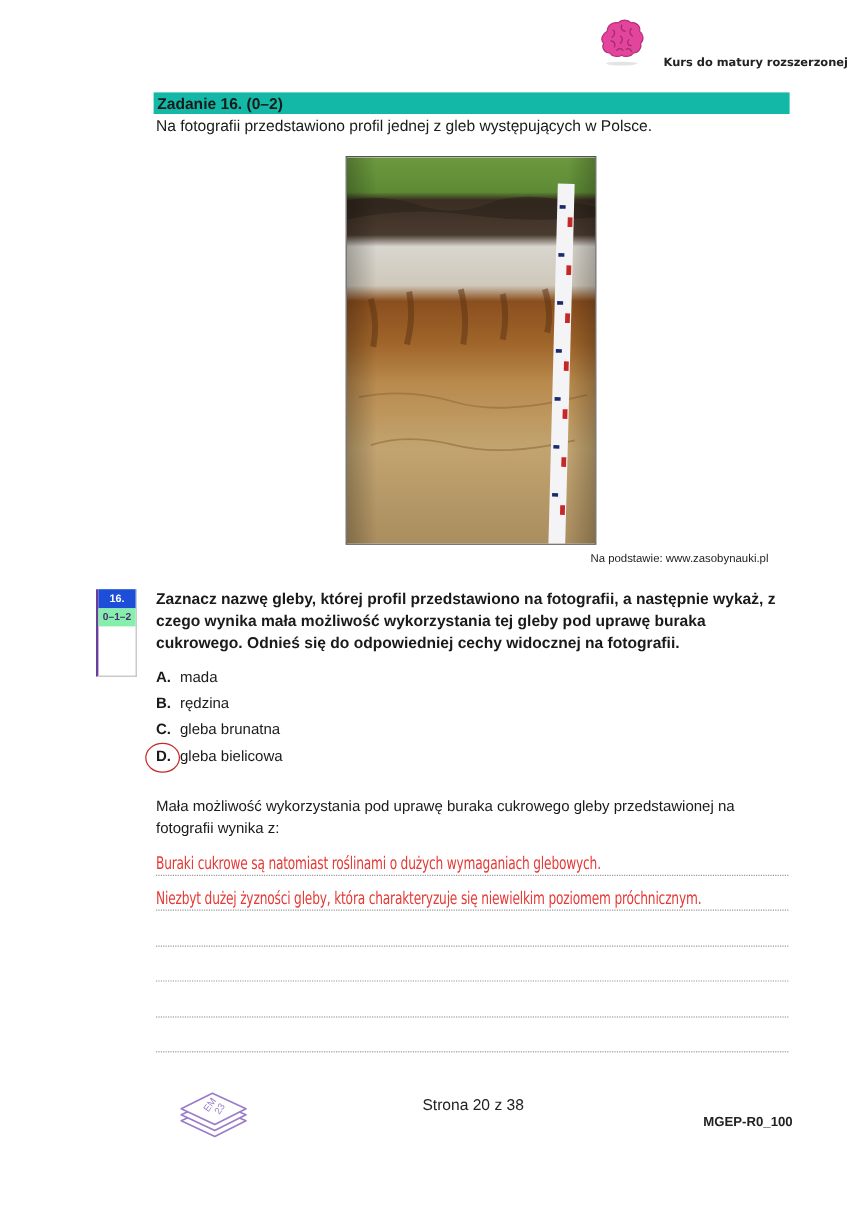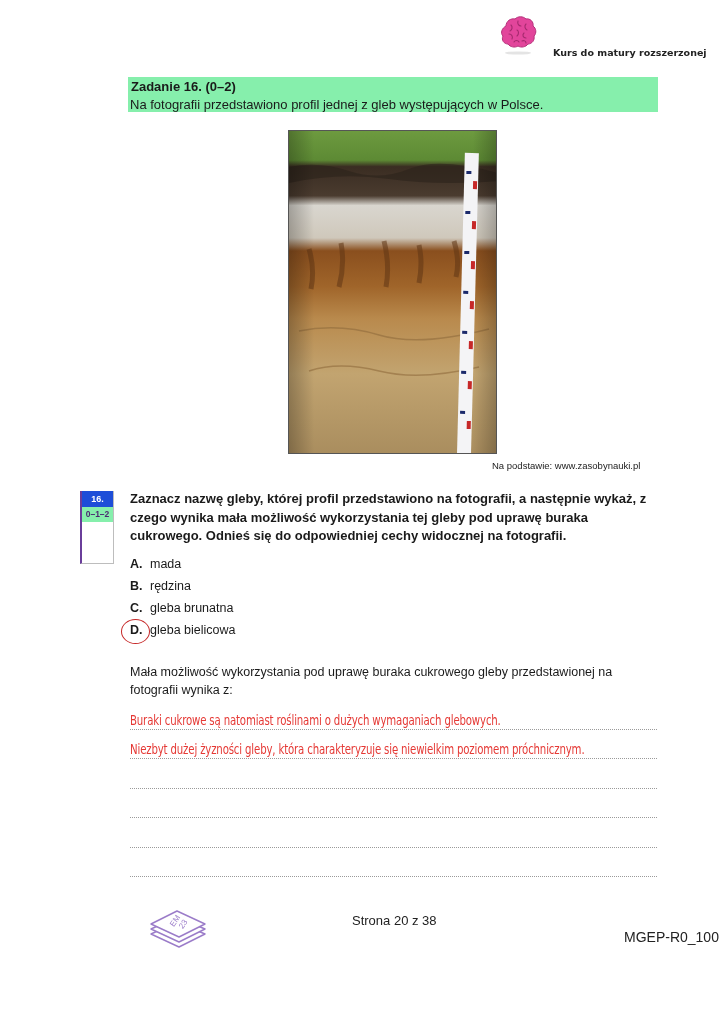--- a/index.html
+++ b/index.html
@@ -6,21 +6,21 @@
   html, body { width: 720px; height: 1013px; background: #ffffff; overflow: hidden; }
   body { position: relative; font-family: "Liberation Sans", sans-serif; color: #1a1a1a; }
 
   
   .brand { position: absolute; left: 496px; top: 12px; width: 220px; height: 44px; }
   .brand-logo { position: absolute; left: 0; top: 0; width: 44px; height: 44px; }
   .brand-title { position: absolute; left: 56px; top: 4px; font-family: "DejaVu Sans", sans-serif; font-weight: bold; font-size: 17px; color: #5a5a5a; letter-spacing: 0.2px; white-space: nowrap; }
   .brand-sub { position: absolute; left: 57px; top: 35px; font-family: "DejaVu Sans", sans-serif; font-weight: bold; font-size: 9.5px; color: #222; white-space: nowrap; }
 
   
-  .task-header { position: absolute; left: 128px; top: 77px; width: 530px; height: 35px; background: #86efac; }
+  .task-header { position: absolute; left: 128px; top: 77px; width: 530px; height: 18px; background: #14b8a6; }
   .task-title { position: absolute; left: 3px; top: 2px; font-weight: bold; font-size: 13px; color: #1a1a1a; }
   .task-intro { position: absolute; left: 130px; top: 97px; font-size: 13px; color: #1a1a1a; white-space: nowrap; }
 
   
   .photo { position: absolute; left: 288px; top: 130px; width: 209px; height: 324px; border: 1px solid #555; overflow: hidden; }
   .photo svg { display: block; }
   .photo-source { position: absolute; left: 492px; top: 460px; font-size: 9.5px; color: #222; white-space: nowrap; }
 
   
   .score-box { position: absolute; left: 80px; top: 491px; width: 34px; height: 73px; border-left: 2px solid #6a3d9a; border-right: 1px solid #bdbdbd; border-bottom: 1px solid #bdbdbd; }
@@ -37,21 +37,21 @@
 
   .prompt { position: absolute; left: 130px; top: 663px; width: 530px; font-size: 12.5px; line-height: 18px; color: #1a1a1a; }
 
   .lines { position: absolute; left: 130px; top: 700px; width: 527px; }
   .line { position: relative; height: 29.5px; border-bottom: 1.5px dotted #9a9a9a; }
   .handwriting { position: absolute; left: 0; bottom: 1px; font-family: "DejaVu Sans", sans-serif; font-stretch: condensed; color: #e53935; font-size: 14.5px; white-space: nowrap; transform: scaleX(0.78); transform-origin: left bottom; letter-spacing: -0.2px; }
 
   
   .footer-icon { position: absolute; left: 147px; top: 906px; width: 62px; height: 44px; }
   .page-number { position: absolute; left: 352px; top: 913px; font-size: 13px; color: #222; white-space: nowrap; }
-  .doc-code { position: absolute; left: 586px; top: 929px; font-weight: normal; font-size: 14px; color: #222; white-space: nowrap; margin-left: 38px; }
+  .doc-code { position: absolute; left: 586px; top: 929px; font-weight: bold; font-size: 11px; color: #222; white-space: nowrap; }
 </style>
 </head>
 <body>
 
 <div class="brand">
   <svg class="brand-logo" viewBox="0 0 44 44">
     <ellipse cx="22" cy="41" rx="13" ry="1.6" fill="#e4e4e4"></ellipse>
     <path d="M10 14c0-5 5-8 9-7 3-3 8-3 11 0 4-1 8 3 7 7 3 2 4 7 1 10 1 4-2 8-6 8-2 3-7 4-10 2-3 2-8 1-10-2-4 0-7-4-5-8-3-3-1-8 3-10z" fill="#e2459b" stroke="#b5307a" stroke-width="1"></path>
     <path d="M15 13c2 2 1 5-1 6M22 9c-1 3 1 5 3 5M30 12c-2 2-1 5 1 6M13 22c3 0 4 3 3 5M21 18c2 1 2 4 0 6M28 21c-2 2-1 5 2 5M18 30c1-2 4-2 5 0M26 29c2-1 4 0 4 2" fill="none" stroke="#a42a6e" stroke-width="1.1" stroke-linecap="round"></path>
   </svg>

